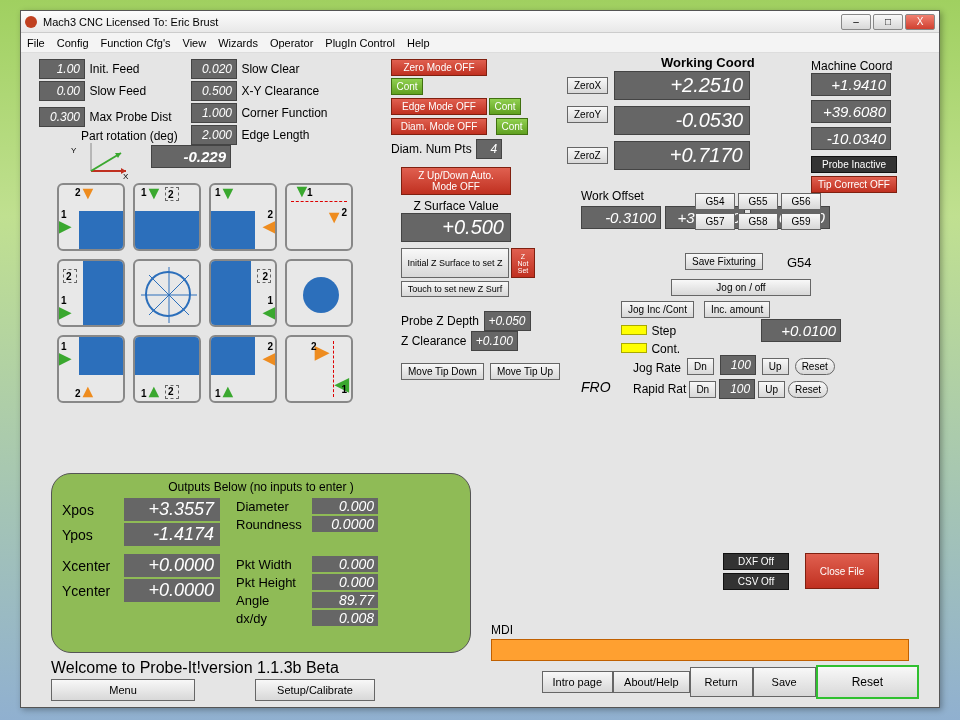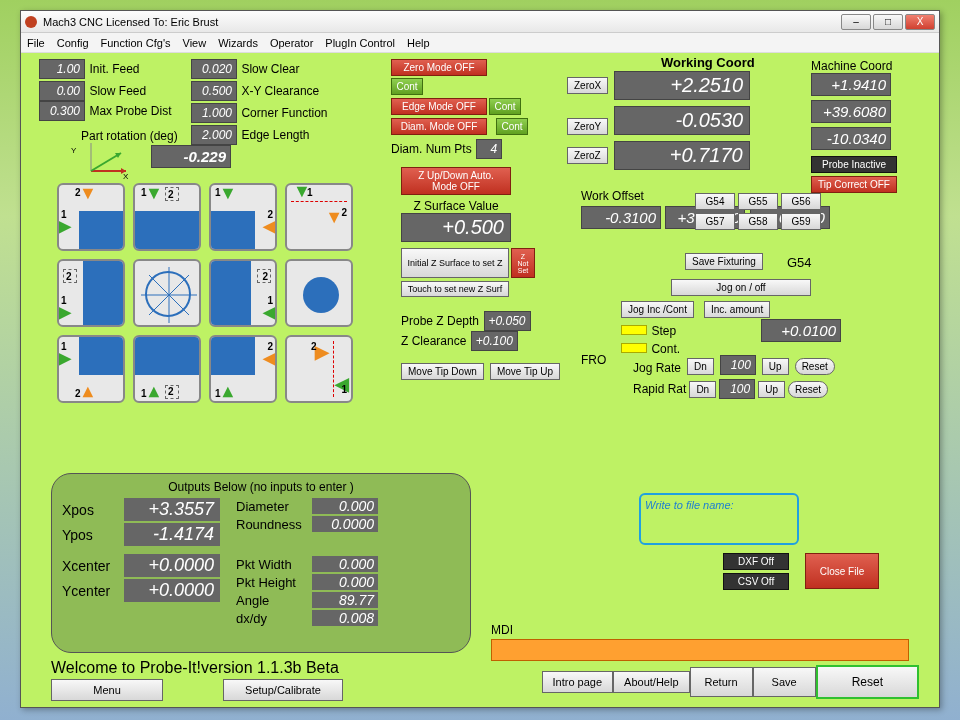--- a/index.html
+++ b/index.html
@@ -1,17 +1,17 @@
 <!DOCTYPE html>
 <html><head>
 <meta charset="utf-8">
 <style>
 * { box-sizing: border-box; margin: 0; padding: 0; font-family: Arial, sans-serif; }
 body { background: linear-gradient(to bottom, #a0d060 0%, #c0e090 30%, #90b0d0 100%); width: 960px; height: 720px; overflow: hidden; }
-.window { position: absolute; top: 10px; left: 20px; width: 920px; height: 698px; background: #bef264; border: 1px solid #555; box-shadow: 2px 2px 6px rgba(0,0,0,0.3); }
+.window { position: absolute; top: 10px; left: 20px; width: 920px; height: 698px; background: #e5e5e5; border: 1px solid #555; box-shadow: 2px 2px 6px rgba(0,0,0,0.3); }
 .titlebar { height: 22px; background: linear-gradient(to bottom,#fdfdfd,#e8e8e8); display:flex; align-items:center; padding:0 4px; border-bottom:1px solid #ccc; font-size:11px; }
 .titlebar .appicon{width:12px;height:12px;border-radius:50%;background:#c04020;margin-right:6px;}
 .titlebar .title{flex:1;}
 .titlebar .winbtns{display:flex;gap:0;}
 .titlebar .wb{width:30px;height:16px;border:1px solid #888;background:linear-gradient(#f8f8f8,#d8d8d8);font-size:10px;display:flex;align-items:center;justify-content:center;border-radius:2px;margin-left:2px;cursor:pointer;}
 .titlebar .wb.close{background:linear-gradient(#f08070,#d04030);color:#fff;}
 .menubar{height:20px;background:#f4f4f4;display:flex;align-items:center;padding:0 6px;font-size:11px;gap:12px;border-bottom:1px solid #ddd;}
 .menubar span{cursor:pointer;}
 .content{position:relative;width:100%;height:calc(100% - 42px);}
 
@@ -82,21 +82,21 @@
     <span>Operator</span>
     <span>PlugIn Control</span>
     <span>Help</span>
   </div>
 
   <div class="content">
 
     <div class="abs" style="left:18px;top:6px;">
       <div><span class="dro">1.00</span> <span class="lbl">Init. Feed</span></div>
       <div style="margin-top:2px;"><span class="dro">0.00</span> <span class="lbl">Slow Feed</span></div>
-      <div style="margin-top:0;"><span class="dro">0.300</span> <span class="lbl">Max Probe Dist</span></div>
+      <div style="margin-top:6px;"><span class="dro">0.300</span> <span class="lbl">Max Probe Dist</span></div>
     </div>
 
     <div class="abs" style="left:170px;top:6px;">
       <div><span class="dro">0.020</span> <span class="lbl">Slow Clear</span></div>
       <div style="margin-top:2px;"><span class="dro">0.500</span> <span class="lbl">X-Y Clearance</span></div>
       <div style="margin-top:2px;"><span class="dro">1.000</span> <span class="lbl">Corner Function</span></div>
       <div style="margin-top:2px;"><span class="dro">2.000</span> <span class="lbl">Edge Length</span></div>
     </div>
 
     <div class="abs" style="left:60px;top:76px;font-size:12px;">Part rotation (deg)</div>
@@ -145,21 +145,21 @@
         <button class="btn">Move Tip Up</button>
       </div>
     </div>
 
     <div class="abs lbl b" style="left:640px;top:2px;font-size:13px;">Working Coord</div>
     <div class="abs" style="left:546px;top:18px;">
       <div style="display:flex;align-items:center;gap:6px;margin-bottom:6px;">
           <button class="btn">ZeroX</button>
           <span class="dro lg" style="min-width:136px;">+2.2510</span>
         </div>
-      <div style="display:flex;align-items:flex-end;gap:6px;margin-bottom:6px;">
+      <div style="display:flex;align-items:flex-start;gap:6px;margin-bottom:6px;">
           <button class="btn">ZeroY</button>
           <span class="dro lg" style="min-width:136px;">-0.0530</span>
         </div>
       <div style="display:flex;align-items:center;gap:6px;">
           <button class="btn">ZeroZ</button>
           <span class="dro lg" style="min-width:136px;">+0.7170</span>
         </div>
     </div>
 
     <div class="abs lbl" style="left:790px;top:6px;">Machine Coord</div>
@@ -191,21 +191,21 @@
     <button class="btn abs" style="left:650px;top:226px;width:140px;">Jog on / off</button>
     <div class="abs" style="left:600px;top:248px;display:flex;gap:10px;">
       <button class="btn">Jog Inc /Cont</button>
       <button class="btn">Inc. amount</button>
     </div>
     <span class="dro md abs" style="left:740px;top:266px;">+0.0100</span>
     <div class="abs" style="left:600px;top:268px;">
       <div><span class="btn yellow" style="width:26px;height:10px;padding:0;"></span> <span class="lbl">Step</span></div>
       <div><span class="btn yellow" style="width:26px;height:10px;padding:0;"></span> <span class="lbl">Cont.</span></div>
     </div>
-    <div class="abs lbl" style="left:560px;top:300px;font-size:12px;">FRO</div>
+    <div class="abs lbl" style="left:560px;top:326px;font-size:14px;font-style:italic;">FRO</div>
     <div class="abs" style="left:612px;top:302px;font-size:11px;">
       <div style="display:flex;align-items:flex-end;gap:6px;">
           <span class="lbl">Jog Rate</span>
           <button class="btn">Dn</button>
           <span class="dro" style="min-width:36px;">100</span>
           <button class="btn">Up</button>
           <button class="btn" style="border-radius:10px;">Reset</button>
         </div>
       <div style="display:flex;align-items:center;gap:3px;margin-top:4px;">
           <span class="lbl">Rapid Rat</span>
@@ -353,36 +353,35 @@
               <span class="val2">89.77</span>
             </div>
           <div class="row">
               <span class="lab2">dx/dy</span>
               <span class="val2">0.008</span>
             </div>
         </div>
       </div>
     </div>
 
-    <div class="filebox"><span>Write to file name:</span></div>
     <div class="abs" style="right:150px;top:500px;display:flex;flex-direction:column;gap:3px;">
       <button class="btn dark" style="width:66px;">DXF Off</button>
       <button class="btn dark" style="width:66px;">CSV Off</button>
     </div>
     <button class="btn red abs" style="right:60px;top:500px;width:74px;height:36px;">Close File</button>
 
     <div class="mdi">
       <div class="lbl">MDI</div>
       <div class="bar"></div>
     </div>
 
     <div class="footer">
       <div class="msg">Welcome to Probe-It!version 1.1.3b Beta</div>
       <div class="fbtns">
-        <button class="fbtn" style="width:112px;">Menu</button>
+        <button class="fbtn" style="width:144px;">Menu</button>
         <button class="fbtn" style="width:120px;margin-left:50px;">Setup/Calibrate</button>
       </div>
     </div>
     <div class="abs" style="right:20px;bottom:8px;display:flex;align-items:center;">
       <button class="fbtn" style="padding:4px 10px;border:1px solid #666;background:linear-gradient(#f8f8f8,#d8d8d8);font-size:11px;">Intro page</button>
       <button class="fbtn" style="padding:4px 10px;border:1px solid #666;background:linear-gradient(#f8f8f8,#d8d8d8);font-size:11px;">About/Help</button>
       <button class="fbtn" style="padding:8px 14px;border:1px solid #666;background:linear-gradient(#f8f8f8,#d8d8d8);font-size:11px;">Return</button>
       <button class="fbtn" style="padding:8px 18px;border:1px solid #666;background:linear-gradient(#f8f8f8,#d8d8d8);font-size:11px;">Save</button>
       <button class="resetbtn">Reset</button>
     </div>

